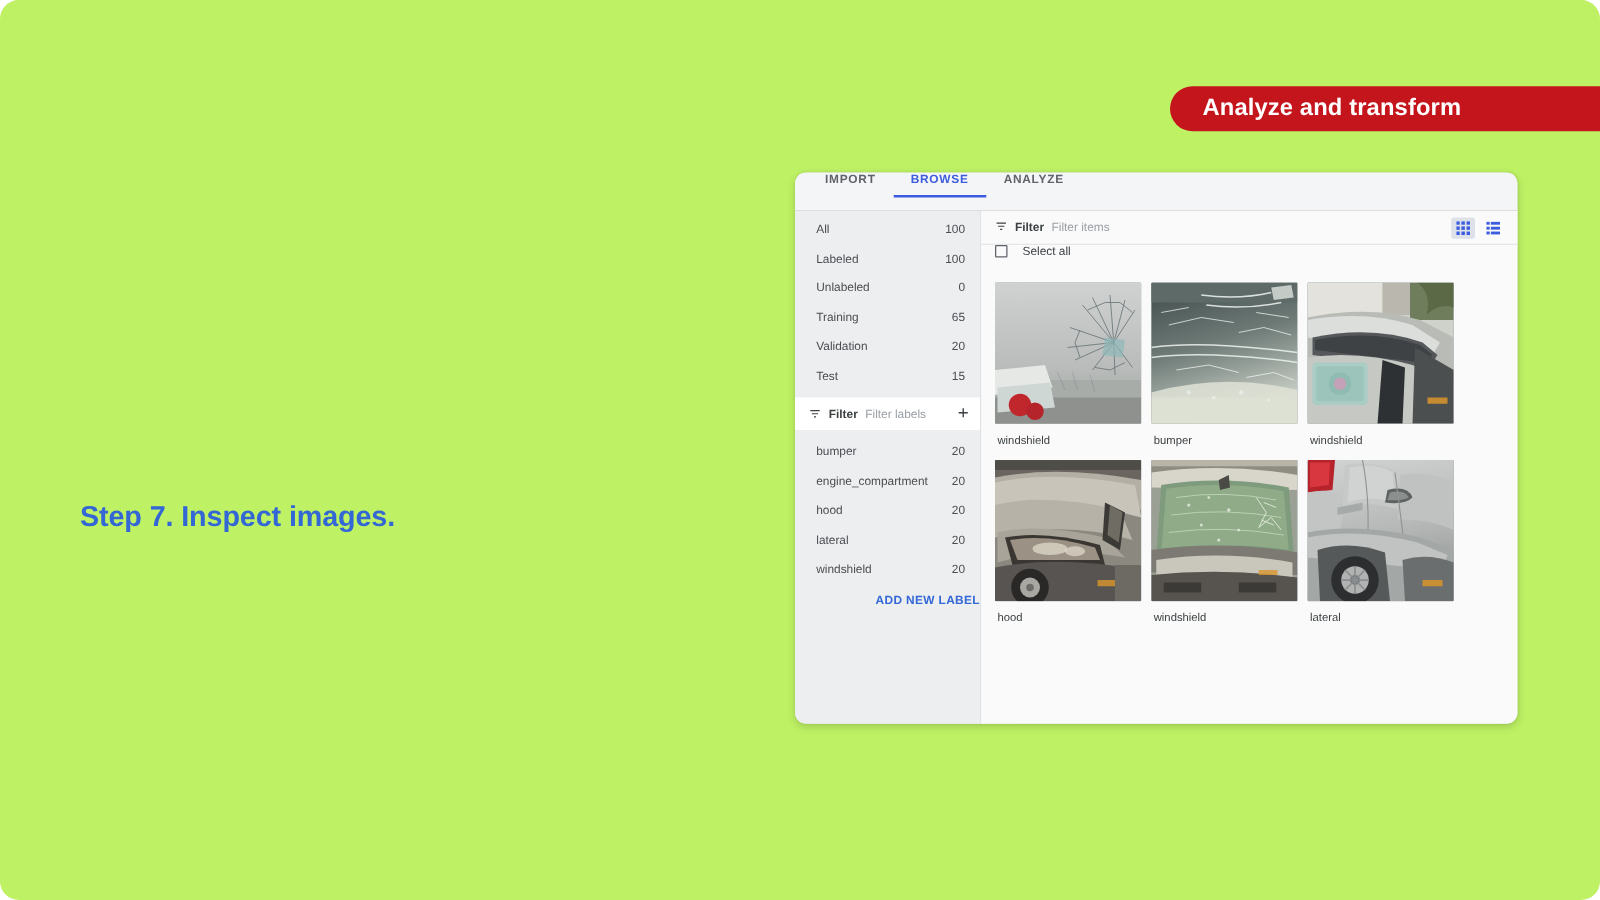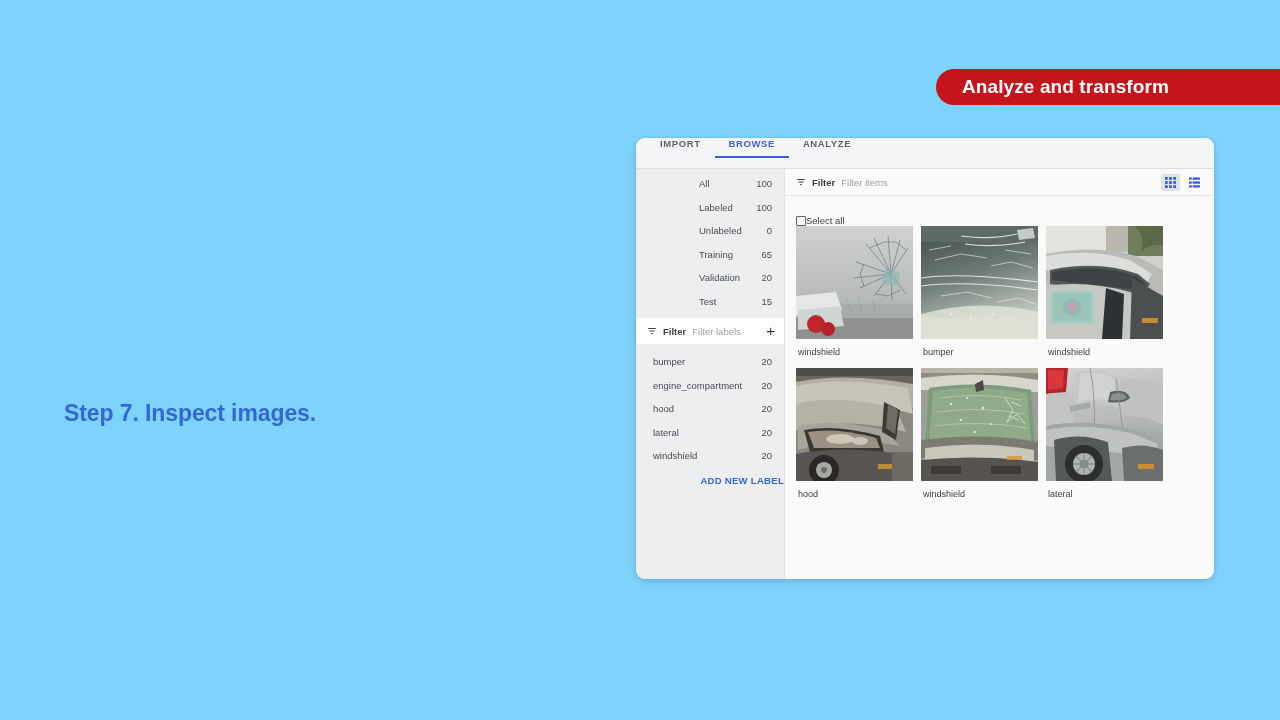--- a/index.html
+++ b/index.html
@@ -2,21 +2,21 @@
 <html><head>
 <meta charset="utf-8">
 <style>
   * { box-sizing: border-box; margin: 0; padding: 0; }
   html, body {
     width: 1280px; height: 720px;
     background: #ffffff;
     font-family: "Liberation Sans", sans-serif;
     overflow: hidden;
   }
-  .slide { position: relative; width: 1280px; height: 720px; background: #7dd3fc; }
+  .slide { position: relative; width: 1280px; height: 720px; background: #bef264; border-radius: 15px; }
 
   
   .banner {
     position: absolute; left: 936px; top: 69px;
     width: 344px; height: 36px;
     background: #c5151c;
     border-radius: 18px 0 0 18px;
     display: flex; align-items: center;
   }
   .banner-label {
@@ -85,21 +85,21 @@
     display: flex; flex-direction: column;
     padding-top: 3px;
   }
   .stat-row {
     height: 23.5px;
     display: flex; align-items: center;
     padding: 0 12px 0 17px;
     font-size: 9.5px; color: #4a4d50;
     cursor: pointer;
   }
-  .stat-row .nm { flex: 1; white-space: nowrap; margin-left: 46px; }
+  .stat-row .nm { flex: 1; white-space: nowrap; }
   .stat-row .ct { color: #4a4d50; }
 
   .labelfilter {
     margin-top: 5px;
     height: 26px; background: #ffffff;
     display: flex; align-items: center;
     padding: 0 9px 0 11px;
     gap: 6px;
   }
   .labelfilter .ficon { display: flex; }
@@ -135,22 +135,22 @@
   .filterbar .fph { font-size: 9.5px; color: #9aa0a6; flex: 1; }
   .viewtoggles { display: flex; gap: 5px; align-items: center; }
   .vt {
     width: 19px; height: 17px; border-radius: 2px;
     display: flex; align-items: center; justify-content: center;
     cursor: pointer;
   }
   .vt.active { background: #dde1ea; }
 
   .selectall {
-    height: 30px; display: flex; align-items: flex-end;
-    padding-left: 11px; gap: 0; flex: none;
+    height: 30px; display: flex; align-items: flex-start;
+    padding-left: 11px; gap: 12px; flex: none;
   }
   .cbox {
     width: 10px; height: 10px;
     border: 1.4px solid #5f6368; border-radius: 1px;
     background: #fafafa;
     cursor: pointer;
   }
   .selectall .txt { font-size: 9.5px; color: #3c4043; }
 
   .grid {

